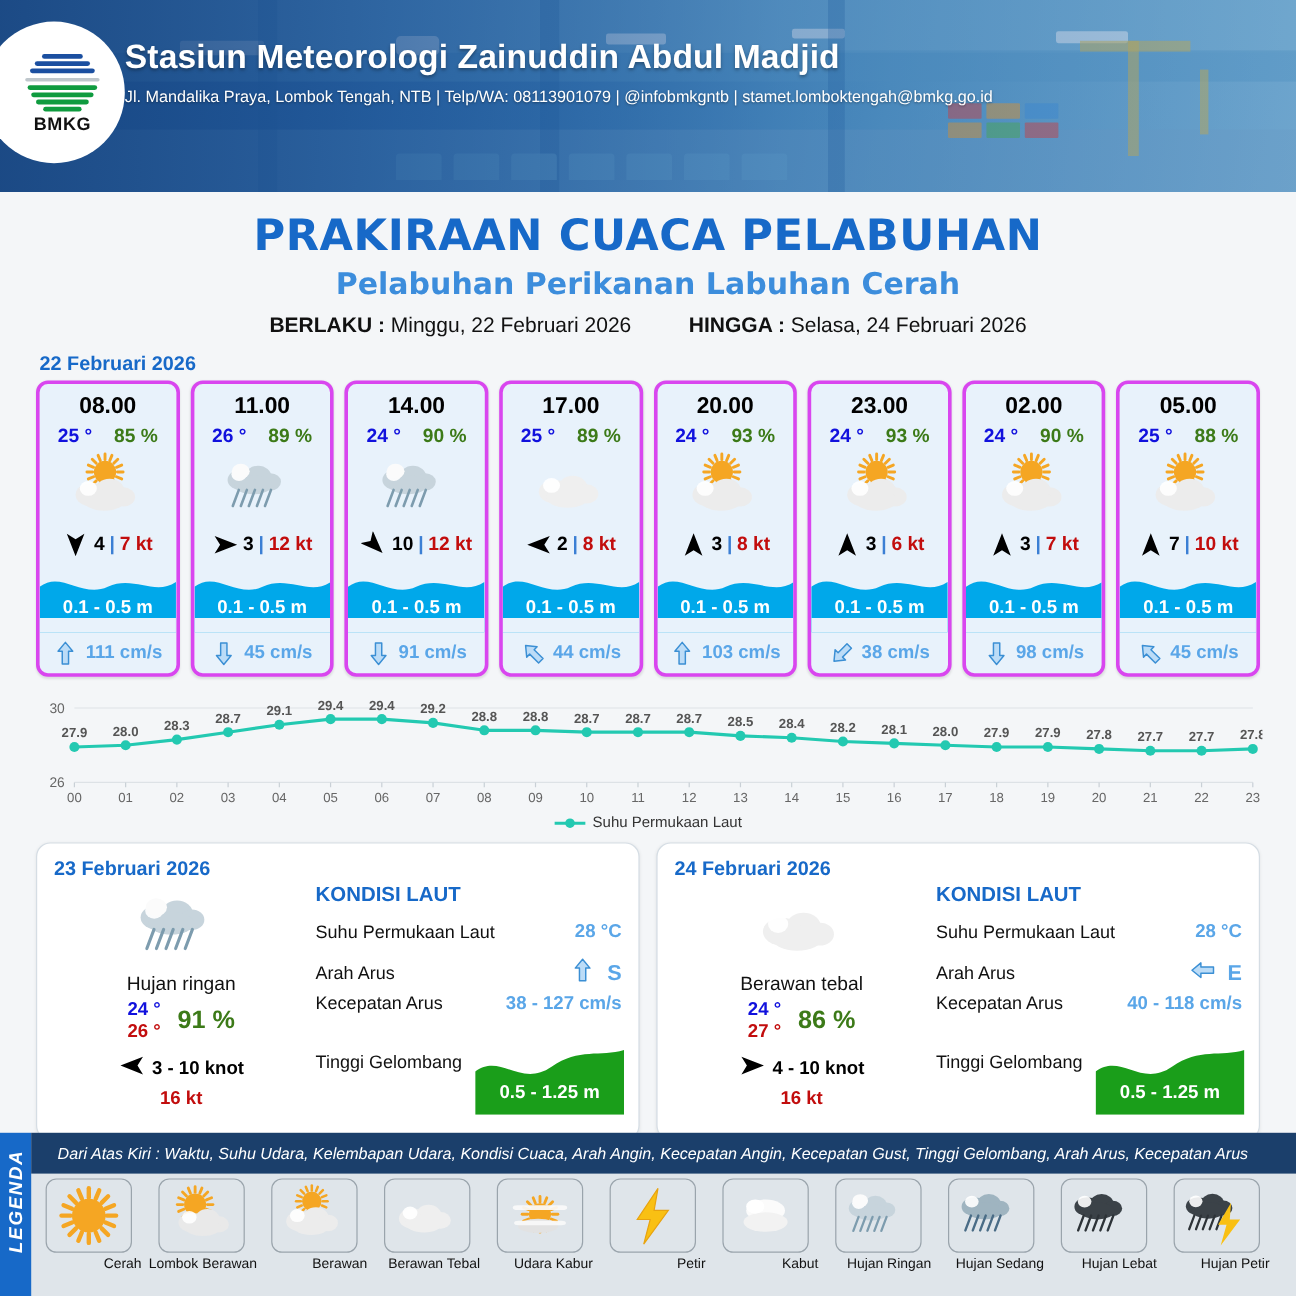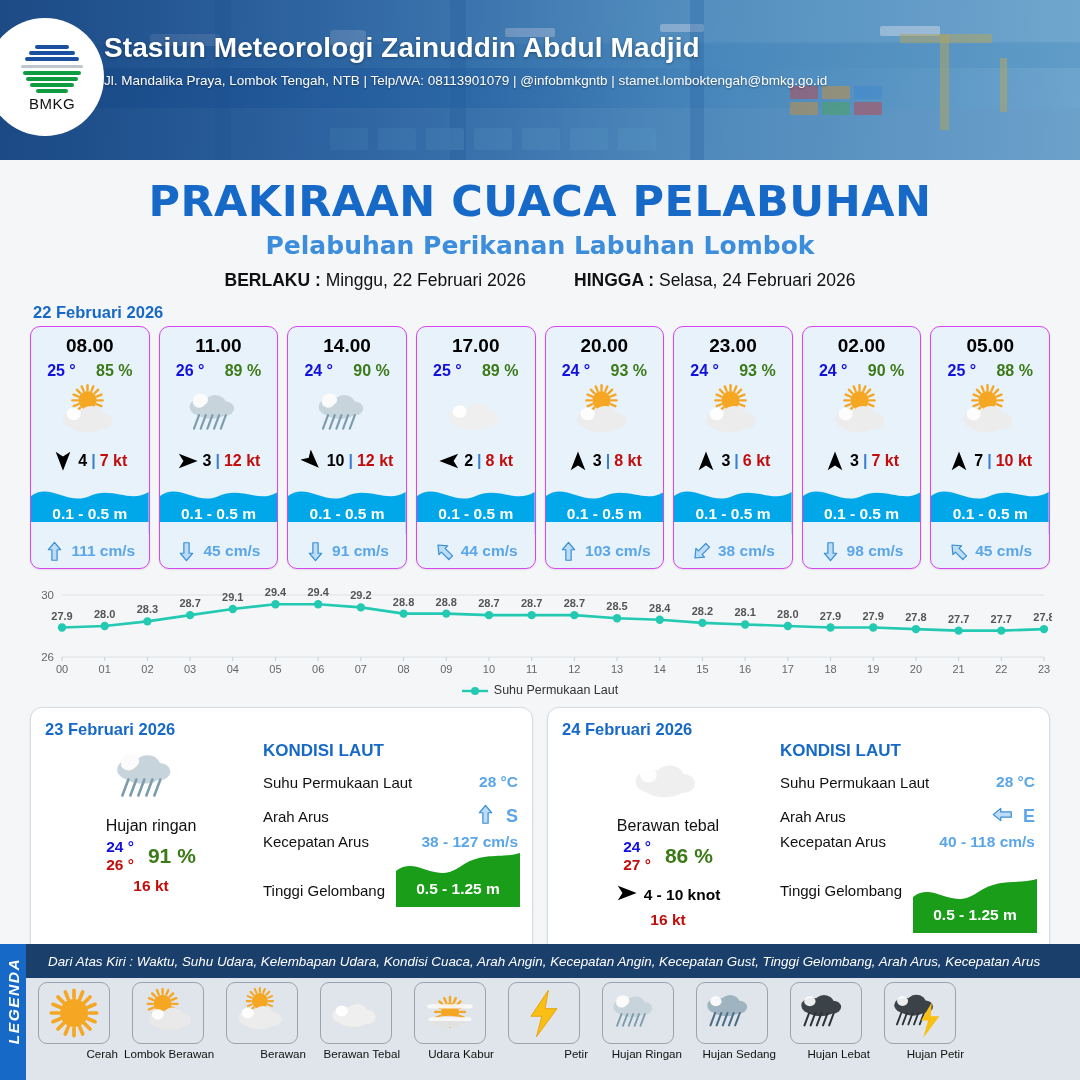--- a/index.html
+++ b/index.html
@@ -33,44 +33,44 @@
 
   .logo {
     position: absolute; left: -14px; top: 18px;
     width: 118px; height: 118px; border-radius: 50%;
     background: #ffffff;
     display:flex; flex-direction:column; align-items:center; justify-content:center;
     z-index: 6;
   }
   .logo-mark { width: 62px; height: 50px; position: relative; margin-left:14px;}
   .logo-bar { position:absolute; left:0; right:0; height:4px; border-radius:2px; }
-  .logo-text { font-size: 15px; font-weight: normal; color:#111; letter-spacing:.5px; margin-left:14px; margin-top:2px;}
+  .logo-text { font-size: 15px; font-weight: bold; color:#111; letter-spacing:.5px; margin-left:14px; margin-top:2px;}
 
   .hdr-text { position: absolute; left: 104px; top: 28px; z-index: 5; width: 960px; }
   .hdr-line1 { color:#fff; font-size:18.5px; font-weight:bold; letter-spacing:.4px; text-shadow:0 1px 2px rgba(0,0,0,.35); }
   .hdr-line2 { color:#fff; font-size:28px; font-weight:bold; letter-spacing:.1px; margin-top:4px; text-shadow:0 1px 3px rgba(0,0,0,.35);}
   .hdr-line3 { color:#fff; font-size:13.5px; margin-top:9px; text-shadow:0 1px 2px rgba(0,0,0,.4); }
 
   
   .titles { text-align:center; margin-top: 16px; }
-  .t-main { font-size: 43px; font-weight: 900; color:#1769c8; letter-spacing:.5px;
+  .t-main { font-size: 36px; font-weight: 900; color:#1769c8; letter-spacing:.5px;
             font-family:"DejaVu Sans", sans-serif; }
   .t-sub  { font-size: 25px; font-weight: bold; color:#3c8ddc; margin-top:5px;
             font-family:"DejaVu Sans", sans-serif; }
   .t-valid { margin-top:10px; font-size:17.5px; color:#111; display:flex; justify-content:center; gap:48px;}
   .t-valid b { font-weight:bold; }
   .t-valid span.v { font-weight:normal; }
 
   
   .date-head { margin: 12px 0 4px 33px; font-size:16.5px; font-weight:bold; color:#1769c8; }
 
   
   .cards { display:flex; gap:9px; padding: 0 30px; }
   .card {
-    width: 128px; background:#e8f2fb; border:1px solid #d946ef; border-radius:10px;
+    width: 128px; background:#e8f2fb; border:3px solid #d946ef; border-radius:10px;
     overflow:hidden; position:relative; box-shadow:0 1px 2px rgba(0,0,0,.10);
   }
   .c-time { text-align:center; font-size:19px; font-weight:bold; color:#000; padding-top:8px;}
   .c-tr { display:flex; justify-content:space-around; align-items:flex-end; padding:5px 6px 0;}
   .c-temp { font-size:16px; font-weight:bold; color:#1111dd;}
   .c-hum  { font-size:16px; font-weight:bold; color:#3c7a18;}
   .c-icon { height:64px; display:flex; align-items:center; justify-content:center; margin-top:2px;}
   .c-wind { display:flex; align-items:center; justify-content:center; gap:4px; height:30px; }
   .w-arrow { width:22px; height:22px; display:inline-block;}
   .w-deg { font-size:16px; font-weight:bold; color:#000;}
@@ -187,21 +187,21 @@
   </div>
 
   <div class="hdr-text">
     <div class="hdr-line2">Stasiun Meteorologi Zainuddin Abdul Madjid</div>
     <div class="hdr-line3">Jl. Mandalika Praya, Lombok Tengah, NTB | Telp/WA: 08113901079 | @infobmkgntb | stamet.lomboktengah@bmkg.go.id</div>
   </div>
 </div>
 
 <div class="titles">
   <div class="t-main">PRAKIRAAN CUACA PELABUHAN</div>
-  <div class="t-sub">Pelabuhan Perikanan Labuhan Lombok</div>
+  <div class="t-sub">Pelabuhan Perikanan Labuhan Cerah</div>
   <div class="t-valid">
     <div><b>BERLAKU :</b>
          <span class="v">Minggu, 22 Februari 2026</span></div>
     <div><b>HINGGA :</b>
          <span class="v">Selasa, 24 Februari 2026</span></div>
   </div>
 </div>
 
 <div class="date-head">22 Februari 2026</div>
 
@@ -793,20 +793,28 @@
             </svg>
           </div>
         <div class="d-cond">Hujan ringan</div>
         <div class="d-temps">
           <div class="d-tcol">
             <div class="d-tmin">24 °</div>
             <div class="d-tmax">26 °</div>
           </div>
           <div class="d-hum">91 %</div>
         </div>
+        <div class="d-wind">
+          <span><svg viewBox="0 0 24 24" width="22" height="22">
+    <g transform="rotate(270 12 12)">
+      <polygon points="12,1.5 20,22 12,17 4,22" fill="#000"></polygon>
+    </g>
+              </svg></span>
+          <span class="d-wtxt">3  - 10 knot</span>
+        </div>
         <div class="d-gust">16 kt</div>
       </div>
       <div class="d-right">
         <div class="d-kl">KONDISI LAUT</div>
         <div class="d-row">
           <span class="d-lbl">Suhu Permukaan Laut</span>
           <span class="d-val">28 °C</span>
         </div>
         <div class="d-row">
           <span class="d-lbl">Arah Arus</span>
@@ -1042,20 +1050,30 @@
     <div class="leg-box">
           <svg width="54" height="54" viewBox="0 0 54 54">
             <polygon points="31.319999999999997,4.32 14.040000000000001,30.240000000000002 24.84,30.240000000000002 19.439999999999998,50.76 39.96,22.68 28.080000000000002,22.68" fill="#f9c013" stroke="#e8a310" stroke-width="1"></polygon>
           </svg>
         </div>
     <div class="leg-cap">Petir</div>
       </div>
       <div class="leg-item">
     <div class="leg-box">
           <svg width="54" height="54" viewBox="0 0 54 54">
+            <ellipse cx="27" cy="22.68" rx="16.2" ry="9.180000000000001" fill="#fbfbfb"></ellipse>
+               <ellipse cx="27" cy="32.4" rx="18.360000000000003" ry="8.1" fill="#f2f2f2"></ellipse>
+               <ellipse cx="18.360000000000003" cy="19.439999999999998" rx="7.5600000000000005" ry="5.94" fill="#ffffff"></ellipse>
+          </svg>
+        </div>
+    <div class="leg-cap">Kabut</div>
+      </div>
+      <div class="leg-item">
+    <div class="leg-box">
+          <svg width="54" height="54" viewBox="0 0 54 54">
             <g transform="translate(1.6199999999999999,7.0200000000000005) scale(0.6923076923076923)">
        <ellipse cx="16" cy="20" rx="15" ry="11" fill="#c7d4dc"></ellipse>
        <ellipse cx="33" cy="17" rx="14" ry="12" fill="#c7d4dc"></ellipse>
        <ellipse cx="46" cy="22" rx="11" ry="9" fill="#c7d4dc"></ellipse>
        <ellipse cx="28" cy="25" rx="20" ry="10" fill="#c7d4dc"></ellipse>
        <ellipse cx="13" cy="14" rx="8" ry="7" fill="#ffffff" opacity=".9"></ellipse>
      </g>
             <ellipse cx="11.88" cy="14.580000000000002" rx="6.4799999999999995" ry="5.4" fill="#fbfbfb"></ellipse>
             <g transform="translate(7.5600000000000005,28.080000000000002) scale(0.7297297297297297)">
               <line x1="4" y1="0" x2="-2" y2="16" stroke="#7d9cae" stroke-width="2.6" stroke-linecap="round"></line>

